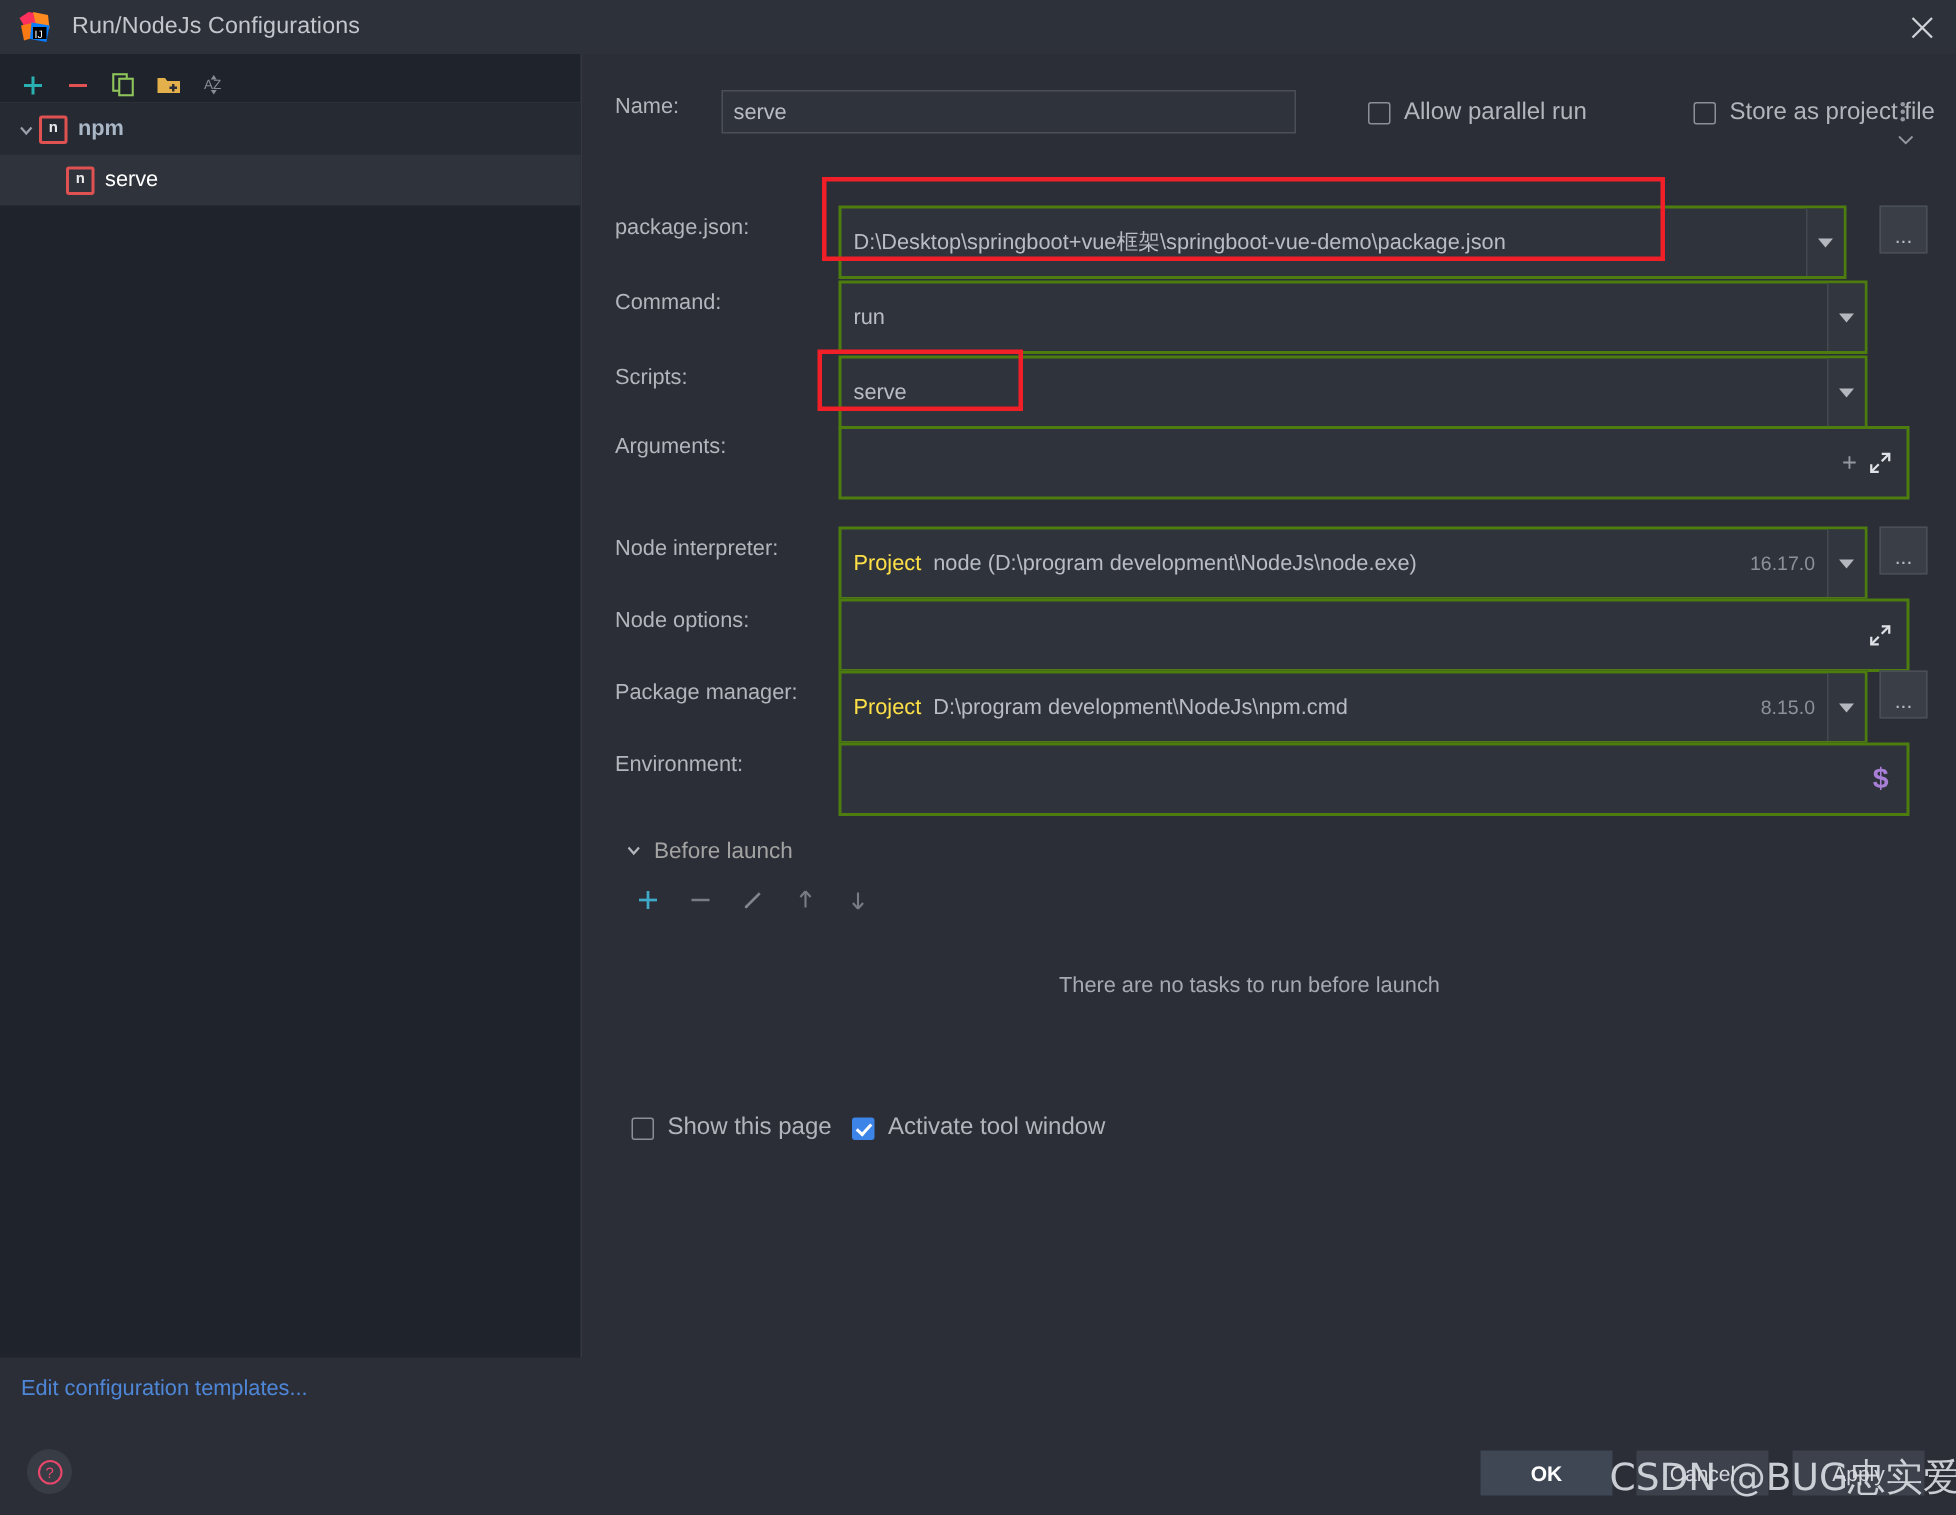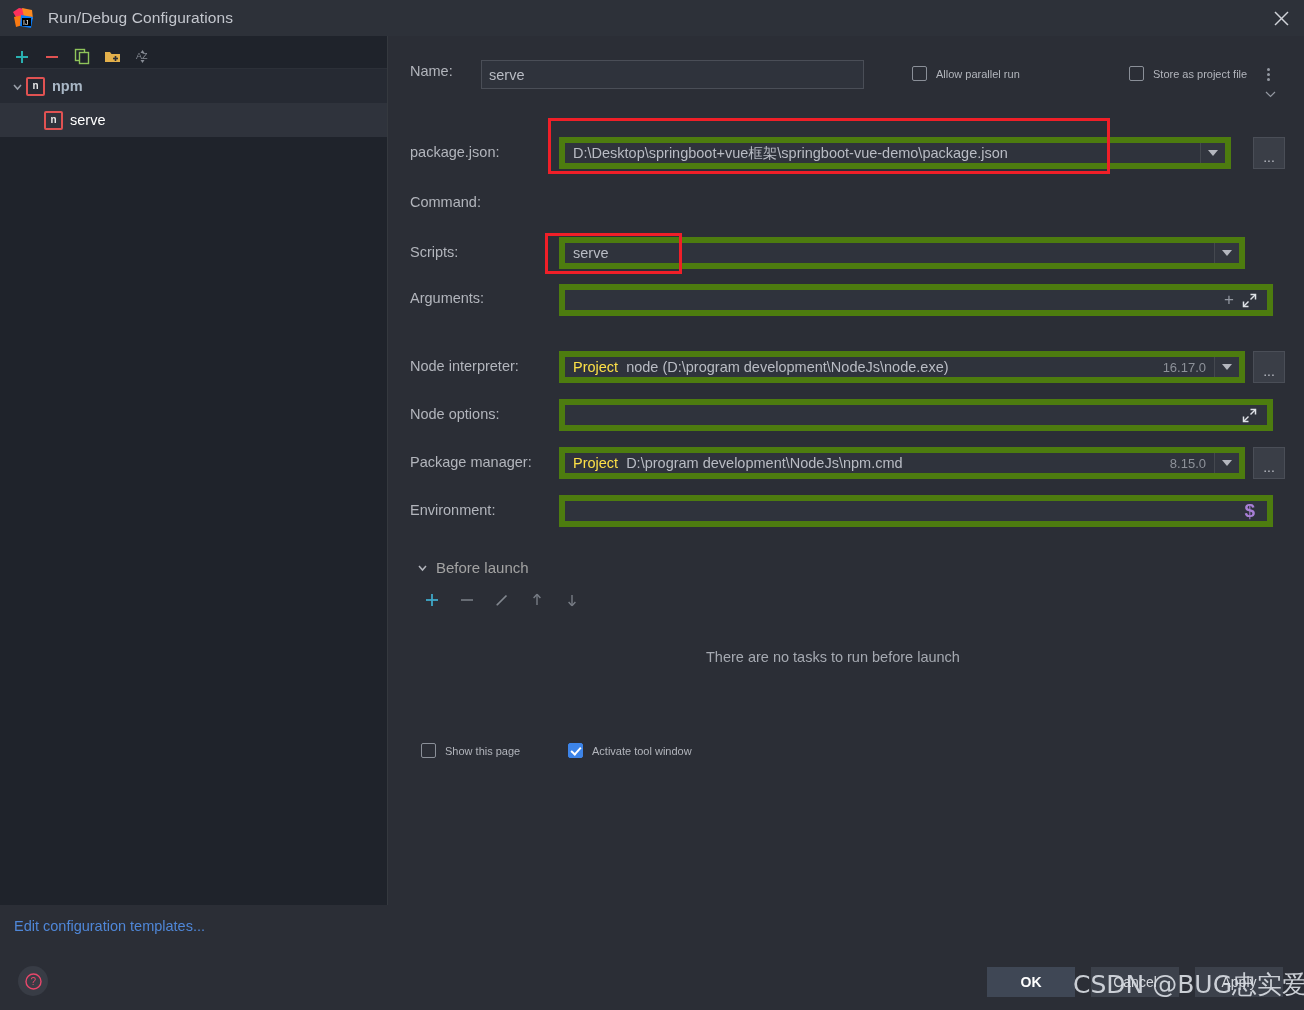--- a/index.html
+++ b/index.html
@@ -138,25 +138,25 @@
     height: 30px;
     box-sizing: border-box;
     display: flex;
     align-items: center;
     font-size: 14.5px;
     color: #b9bcc4;
     padding: 0 7px;
   }
   .combo {
     background: #2f333c;
-    border: 6px solid #4d7c0f;
+    border: 2px solid #4d7c0f;
     box-sizing: border-box;
     display: flex;
     align-items: center;
-    height: 32px;
+    height: 49px;
     font-size: 14.5px;
     color: #b9bcc4;
   }
   .combo .text { flex: 1; padding-left: 8px; white-space: nowrap; overflow: hidden; }
   .combo .arrowbox {
     width: 24px; height: 100%;
     display: flex; align-items: center; justify-content: center;
     background: #32363f;
     border-left: 1px solid #44484f;
     cursor: pointer;
@@ -208,21 +208,21 @@
   }
   .cbx.checked::after {
     content: "";
     position: absolute;
     left: 4px; top: 1px;
     width: 4px; height: 8px;
     border: solid #fff;
     border-width: 0 2px 2px 0;
     transform: rotate(42deg);
   }
-  .cbx-label { margin-left: 9px; font-size: 11px; color: #b2b5bc; white-space: nowrap; }
+  .cbx-label { margin-left: 9px; font-size: 16px; color: #b2b5bc; white-space: nowrap; }
 
   .kebab {
     display: flex; flex-direction: column; gap: 2px;
     align-items: center; cursor: pointer;
   }
   .kebab i { width: 3px; height: 3px; background: #9398a1; display:block; border-radius:50%; }
 
   
   .bl-header { display: flex; align-items: center; gap: 8px; font-size: 15px; color: #a3a3a3; cursor: pointer; }
   .bl-toolbar { display: flex; align-items: center; gap: 13px; }
@@ -271,21 +271,21 @@
       <svg width="22" height="22" viewBox="0 0 22 22">
         <path d="M1 5 L7 1 L13 2 L12 9 L5 12 Z" fill="#fe315d"></path>
         <path d="M10 1 L20 3 L21 12 L13 14 Z" fill="#fd8a21"></path>
         <path d="M2 10 L11 8 L14 17 L4 20 Z" fill="#f97a12"></path>
         <path d="M9 8 L21 10 L19 21 L8 19 Z" fill="#087cfa"></path>
         <rect x="10" y="11" width="9" height="8" fill="#000"></rect>
         <text x="11" y="18" font-size="7" fill="#fff" font-family="Liberation Sans, sans-serif">IJ</text>
         <rect x="4" y="3" width="7" height="7" fill="#000" opacity="0"></rect>
       </svg>
     </span>
-    <span class="tb-title">Run/Debug Configurations</span>
+    <span class="tb-title">Run/NodeJs Configurations</span>
     <span class="tb-close">
       <svg width="15" height="15" viewBox="0 0 15 15">
         <line x1="1" y1="1" x2="14" y2="14" stroke="#cfd2d8" stroke-width="1.5"></line>
         <line x1="14" y1="1" x2="1" y2="14" stroke="#cfd2d8" stroke-width="1.5"></line>
       </svg>
     </span>
   </div>
 
   <div class="leftpanel">
     <div class="lp-toolbar">
@@ -388,20 +388,26 @@
           <span class="arrow-down"></span>
         </span>
     </div>
     <div class="ellipsis-btn" style="position:absolute; left:866px; top:101px;">
       <span>...</span>
     </div>
 
     <div class="row" style="left:23px; top:158px;">
       <span class="lbl">Command:</span>
     </div>
+    <div class="combo" style="position:absolute; left:172px; top:151px; width:686px;">
+      <span class="text">run</span>
+      <span class="arrowbox">
+          <span class="arrow-down"></span>
+        </span>
+    </div>
 
     <div class="row" style="left:23px; top:208px;text-align:center;">
       <span class="lbl">Scripts:</span>
     </div>
     <div class="combo" style="position:absolute; left:172px; top:201px; width:686px;">
       <span class="text">serve</span>
       <span class="arrowbox">
           <span class="arrow-down"></span>
         </span>
     </div>

